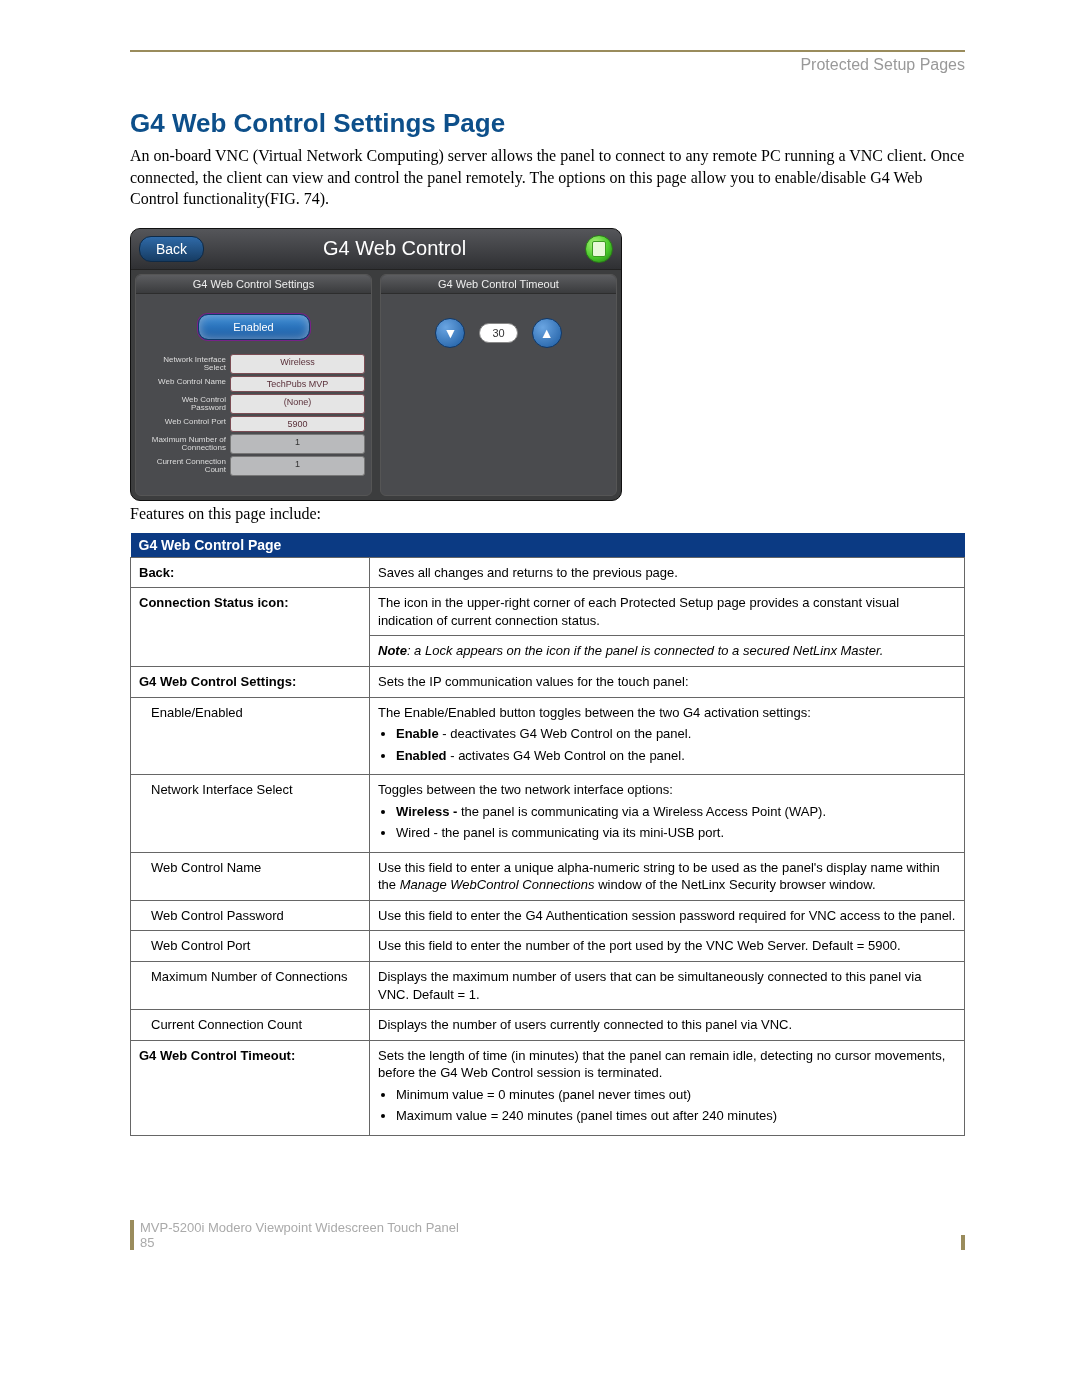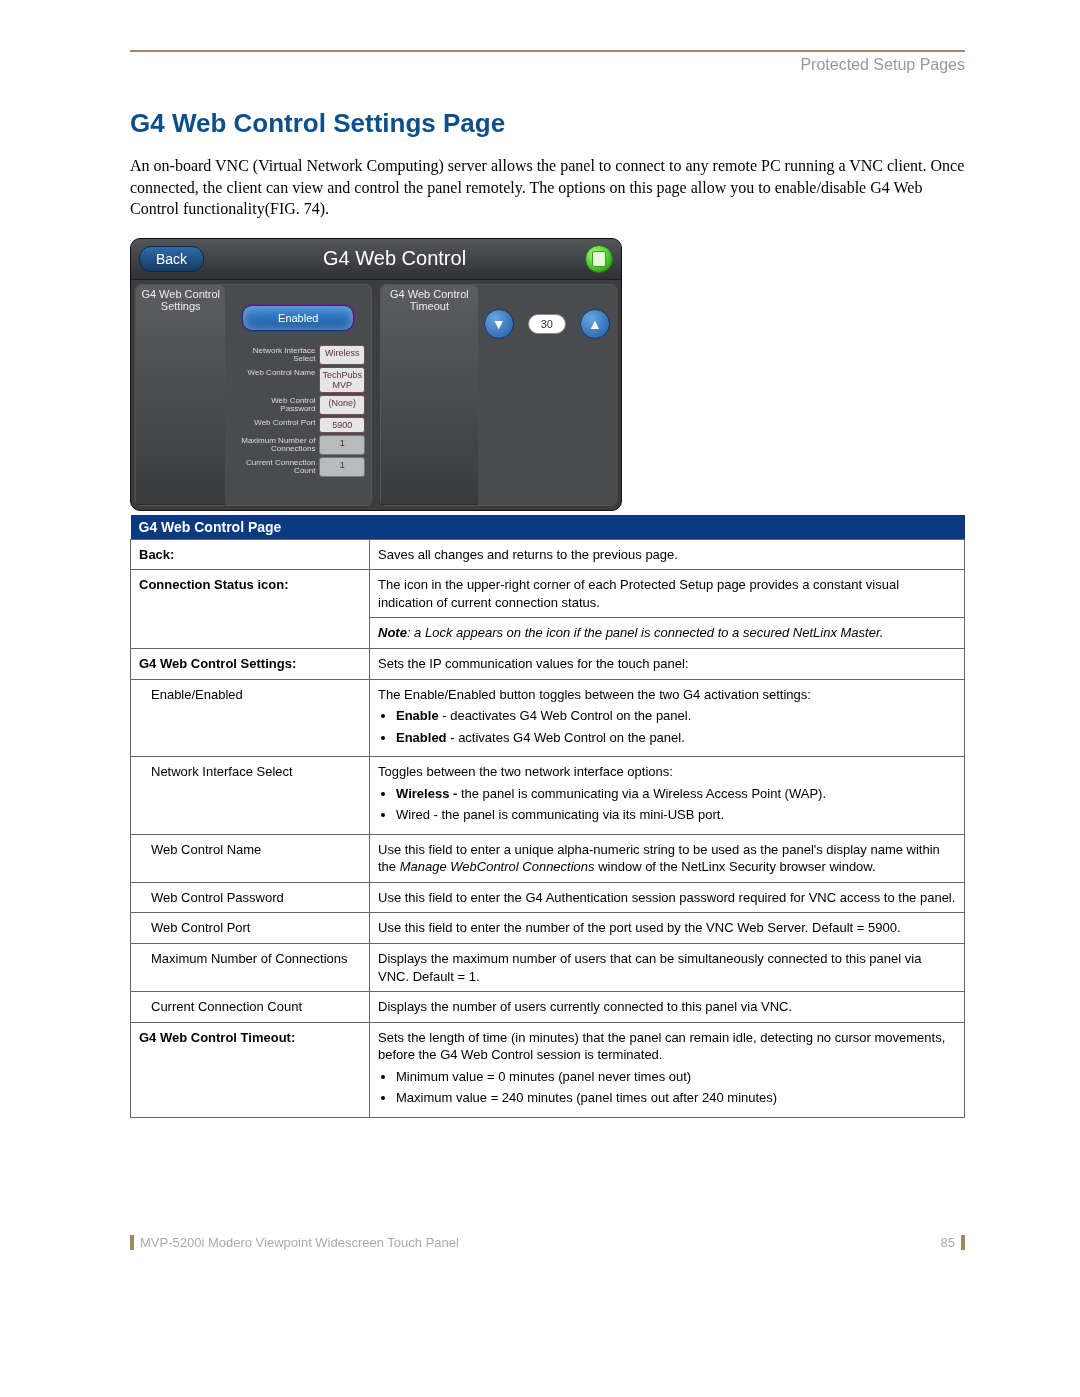--- a/index.html
+++ b/index.html
@@ -22,21 +22,21 @@
   .header-right {
     text-align: right;
     color: #999;
     font-size: 16px;
     margin-bottom: 34px;
   }
   h1.section-title {
     color: #0d4f8a;
     font-size: 26px;
     font-weight: 600;
-    margin: 0 0 16px 0;
+    margin: 0 0 6px 0;
   }
   .intro {
     font-family: "Times New Roman", serif;
     font-size: 16px;
     line-height: 1.35;
     margin-bottom: 18px;
   }
 
   
   .fig {
@@ -92,21 +92,21 @@
     display: flex;
   }
   .col {
     flex: 1;
     border: 1px solid #555;
     border-radius: 6px;
     margin: 4px;
     background: #4a4b4e;
     min-height: 220px;
     display: flex;
-    flex-direction: row;
+    flex-direction: column;
   }
   .col-head {
     background: linear-gradient(#5c5d60, #3a3b3d);
     color: #eee;
     font-size: 11px;
     text-align: center;
     padding: 3px;
     border-bottom: 1px solid #2d2d2d;
     border-radius: 6px 6px 0 0;
   }
@@ -236,20 +236,21 @@
     position: absolute;
     bottom: 30px;
     left: 130px;
     right: 115px;
     display: flex;
     justify-content: space-between;
     color: #aaa;
     font-size: 13px;
     border-left: 4px solid #9a8c5c;
     padding-left: 6px;
+    flex-direction: column;
   }
   .footer .pn {
     border-right: 4px solid #9a8c5c;
     padding-right: 6px;
   }
 </style>
 </head>
 <body>
 
 <div class="page">
@@ -306,20 +307,21 @@
               <div class="tri-btn">▼</div>
               <div class="timeout-val">30</div>
               <div class="tri-btn">▲</div>
             </div>
           </div>
         </div>
       </div>
     </div>
   </div>
 
+  <div class="lead2">Features on this page include:</div>
 
   <table class="desc">
     <tbody>
         <tr>
           <th class="bar" colspan="2">G4 Web Control Page</th>
         </tr>
 
     <tr>
       <td class="labelcol">Back:</td>
       <td>Saves all changes and returns to the previous page.</td>

